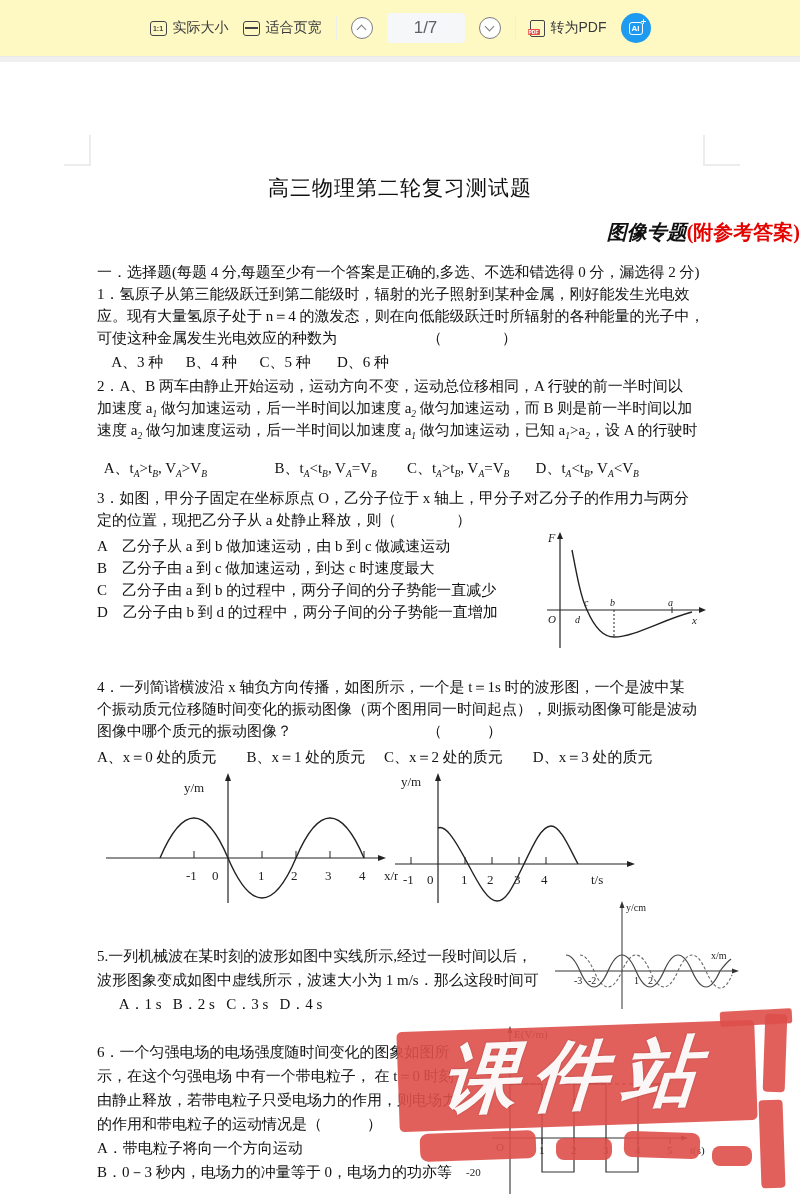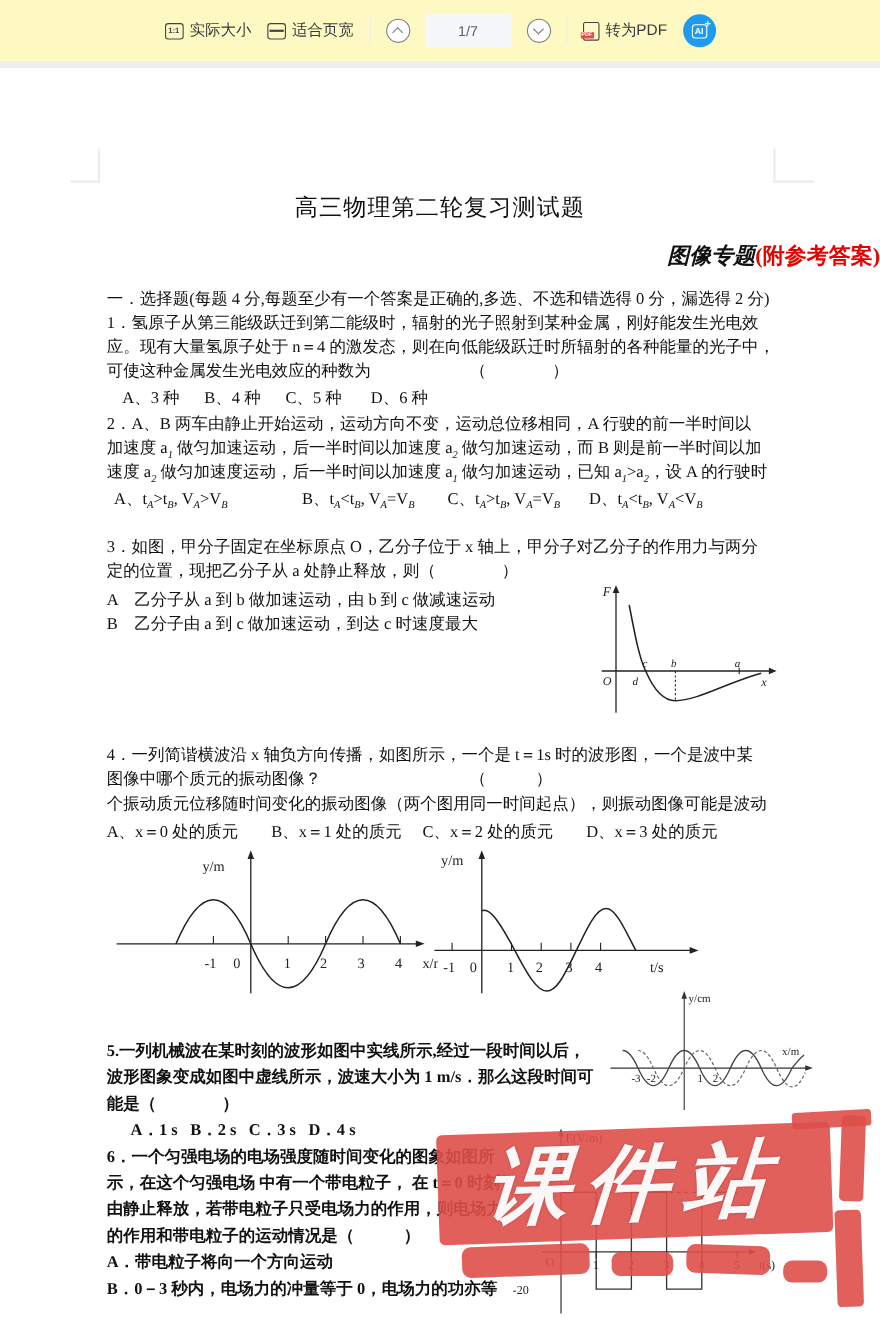--- a/index.html
+++ b/index.html
@@ -19,21 +19,21 @@
              color:#43444a; font-weight:bold; letter-spacing:0; }
   .fit-icon { width:17px; height:15px; border:1.4px solid #43444a; border-radius:3px; position:relative; }
   .fit-icon::after { content:""; position:absolute; left:1px; right:1px; top:5.5px; height:1.6px; background:#43444a; }
   .circle-btn { width:22px; height:22px; border:1.4px solid #7b7d82; border-radius:50%;
                 background:#fff; position:relative; cursor:pointer; }
   .chev { position:absolute; left:6.5px; width:7px; height:7px;
           border-left:1.5px solid #7b7d82; border-top:1.5px solid #7b7d82; }
   .chev.up { top:8px; transform:rotate(45deg); }
   .chev.down { top:4.5px; transform:rotate(225deg); }
   .page-box { width:78px; height:30px; background:#f6f7f9; border-radius:3px; color:#5f6166;
-              font-size:13px; display:flex; align-items:center; justify-content:center; }
+              font-size:17px; display:flex; align-items:center; justify-content:center; }
   .pdf-icon { width:15px; height:17px; border:1.4px solid #43444a; border-radius:2px; position:relative; }
   .pdf-badge { position:absolute; left:-3px; bottom:1px; background:#e34d43; color:#fff;
                font-size:5px; line-height:6px; padding:0 1px; border-radius:1px; font-weight:bold; }
   .ai-btn { width:30px; height:30px; border-radius:50%; background:#1e9bf0; border:none;
             display:flex; align-items:center; justify-content:center; cursor:pointer; position:relative; }
   .ai-box { min-width:14px; height:13px; border:1.3px solid #fff; border-radius:3px; color:#fff;
             font-size:8px; font-weight:bold; display:flex; align-items:center; justify-content:center; padding:0 1px; }
   .ai-plus { position:absolute; top:6px; right:5px; width:5px; height:5px; }
   .ai-plus::before { content:""; position:absolute; left:2px; top:0; width:1.2px; height:5px; background:#fff; }
   .ai-plus::after  { content:""; position:absolute; left:0; top:2px; width:5px; height:1.2px; background:#fff; }
@@ -47,21 +47,21 @@
 
   
   .doc { position:absolute; inset:0; font-family:"Liberation Serif","DejaVu Serif",serif; color:#111; }
   .doc-title { position:absolute; top:174px; left:0; width:800px; text-align:center;
                font-size:21px; font-weight:normal; letter-spacing:1px; }
   .doc-sub { position:absolute; top:219px; left:0; width:800px; text-align:right; font-size:20px; font-weight:bold; }
   .sub-black { font-style:italic; }
   .sub-red { color:#e30400; }
   .tblock { position:absolute; left:97px; font-size:15px; }
   .line { height:22px; line-height:22px; white-space:pre; }
-  .lh24 .line { height:24px; line-height:24px;font-weight:bold; }
+  .lh24 .line { height:24px; line-height:24px; }
   sub { font-size:9.5px; font-style:italic; }
   .gsvg { position:absolute; }
   .gsvg text { font-family:"Liberation Serif","DejaVu Serif",serif; fill:#222; }
 
   
   .wm { position:absolute; z-index:20; }
   .wm-banner { left:398px; top:1026px; width:358px; height:100px; background:rgba(222,79,74,.9);
                border-radius:5px; transform:rotate(-2deg); display:flex; align-items:center;
                justify-content:center; overflow:visible; }
   .wm-text { color:rgba(255,255,255,.96); font-size:76px; font-weight:bold; font-style:italic;
@@ -127,28 +127,30 @@
       <div class="line">1．氢原子从第三能级跃迁到第二能级时，辐射的光子照射到某种金属，刚好能发生光电效</div>
       <div class="line">应。现有大量氢原子处于 n＝4 的激发态，则在向低能级跃迁时所辐射的各种能量的光子中，</div>
       <div class="line">可使这种金属发生光电效应的种数为　　　　　　（　　　　）</div>
       <div class="line" style="margin-top:2px">    A、3 种      B、4 种      C、5 种       D、6 种</div>
     </div>
 
     <div class="tblock" style="top:375px">
       <div class="line">2．A、B 两车由静止开始运动，运动方向不变，运动总位移相同，A 行驶的前一半时间以</div>
       <div class="line">加速度 a<sub>1</sub> 做匀加速运动，后一半时间以加速度 a<sub>2</sub> 做匀加速运动，而 B 则是前一半时间以加</div>
       <div class="line">速度 a<sub>2</sub> 做匀加速度运动，后一半时间以加速度 a<sub>1</sub> 做匀加速运动，已知 a<sub>1</sub>&gt;a<sub>2</sub>，设 A 的行驶时</div>
-      <div class="line" style="margin-top:2px">  A、t<sub>A</sub>&gt;t<sub>B</sub>, V<sub>A</sub>&gt;V<sub>B</sub>                  B、t<sub>A</sub>&lt;t<sub>B</sub>, V<sub>A</sub>=V<sub>B</sub>        C、t<sub>A</sub>&gt;t<sub>B</sub>, V<sub>A</sub>=V<sub>B</sub>       D、t<sub>A</sub>&lt;t<sub>B</sub>, V<sub>A</sub>&lt;V<sub>B</sub></div>
+      <div class="line" style="margin-top:16px">  A、t<sub>A</sub>&gt;t<sub>B</sub>, V<sub>A</sub>&gt;V<sub>B</sub>                  B、t<sub>A</sub>&lt;t<sub>B</sub>, V<sub>A</sub>=V<sub>B</sub>        C、t<sub>A</sub>&gt;t<sub>B</sub>, V<sub>A</sub>=V<sub>B</sub>       D、t<sub>A</sub>&lt;t<sub>B</sub>, V<sub>A</sub>&lt;V<sub>B</sub></div>
     </div>
 
     <div class="tblock" style="top:487px">
       <div class="line">3．如图，甲分子固定在坐标原点 O，乙分子位于 x 轴上，甲分子对乙分子的作用力与两分</div>
       <div class="line">定的位置，现把乙分子从 a 处静止释放，则（　　　　）</div>
       <div class="line" style="margin-top:4px">A　乙分子从 a 到 b 做加速运动，由 b 到 c 做减速运动</div>
       <div class="line">B　乙分子由 a 到 c 做加速运动，到达 c 时速度最大</div>
+      <div class="line">C　乙分子由 a 到 b 的过程中，两分子间的分子势能一直减少</div>
+      <div class="line">D　乙分子由 b 到 d 的过程中，两分子间的分子势能一直增加</div>
     </div>
 
     <svg class="gsvg" style="left:542px; top:528px" width="168" height="125" viewBox="0 0 168 125">
       <g stroke="#222" stroke-width="1.2" fill="none">
         <line x1="18" y1="120" x2="18" y2="8"></line>
         <line x1="5" y1="82" x2="160" y2="82"></line>
       </g>
       <polygon points="18,4 15,11 21,11" fill="#222"></polygon>
       <polygon points="164,82 157,79 157,85" fill="#222"></polygon>
       <path d="M30,22 C35,48 39,70 45,82 C51,96 60,109 72,109 C92,109 120,92 150,84" stroke="#222" stroke-width="1.4" fill="none"></path>
@@ -158,22 +160,22 @@
       <text x="6" y="95" font-size="11" font-style="italic">O</text>
       <text x="150" y="96" font-size="11" font-style="italic">x</text>
       <text x="33" y="95" font-size="10" font-style="italic">d</text>
       <text x="42" y="78" font-size="10" font-style="italic">c</text>
       <text x="68" y="78" font-size="10" font-style="italic">b</text>
       <text x="126" y="78" font-size="10" font-style="italic">a</text>
     </svg>
 
     <div class="tblock" style="top:676px">
       <div class="line">4．一列简谐横波沿 x 轴负方向传播，如图所示，一个是 t＝1s 时的波形图，一个是波中某</div>
+      <div class="line">个振动质元位移随时间变化的振动图像（两个图用同一时间起点），则振动图像可能是波动</div>
       <div class="line">图像中哪个质元的振动图像？　　　　　　　　　（　　　）</div>
-      <div class="line">个振动质元位移随时间变化的振动图像（两个图用同一时间起点），则振动图像可能是波动</div>
       <div class="line" style="margin-top:4px">A、x＝0 处的质元        B、x＝1 处的质元     C、x＝2 处的质元        D、x＝3 处的质元</div>
     </div>
 
     <svg class="gsvg" style="left:98px; top:768px" width="300" height="140" viewBox="0 0 300 140">
       <g stroke="#222" stroke-width="1.2" fill="none">
         <line x1="130" y1="135" x2="130" y2="10"></line>
         <line x1="8" y1="90" x2="282" y2="90"></line>
       </g>
       <polygon points="130,5 127,13 133,13" fill="#222"></polygon>
       <polygon points="288,90 280,87 280,93" fill="#222"></polygon>
@@ -216,21 +218,20 @@
       <text x="68" y="116" font-size="13">1</text>
       <text x="94" y="116" font-size="13">2</text>
       <text x="121" y="116" font-size="13">3</text>
       <text x="148" y="116" font-size="13">4</text>
       <text x="198" y="116" font-size="13">t/s</text>
     </svg>
 
     <div class="tblock lh24" style="top:944px">
       <div class="line">5.一列机械波在某时刻的波形如图中实线所示,经过一段时间以后，</div>
       <div class="line">波形图象变成如图中虚线所示，波速大小为 1 m/s．那么这段时间可</div>
-      <div class="line">能是（　　　　）</div>
       <div class="line">      A．1 s   B．2 s   C．3 s   D．4 s</div>
     </div>
 
     <svg class="gsvg" style="left:553px; top:897px" width="190" height="115" viewBox="0 0 190 115">
       <g stroke="#333" stroke-width="1" fill="none">
         <line x1="69" y1="112" x2="69" y2="8"></line>
         <line x1="2" y1="74" x2="181" y2="74"></line>
       </g>
       <polygon points="69,4 66.5,11 71.5,11" fill="#333"></polygon>
       <polygon points="186,74 179,71.5 179,76.5" fill="#333"></polygon>

